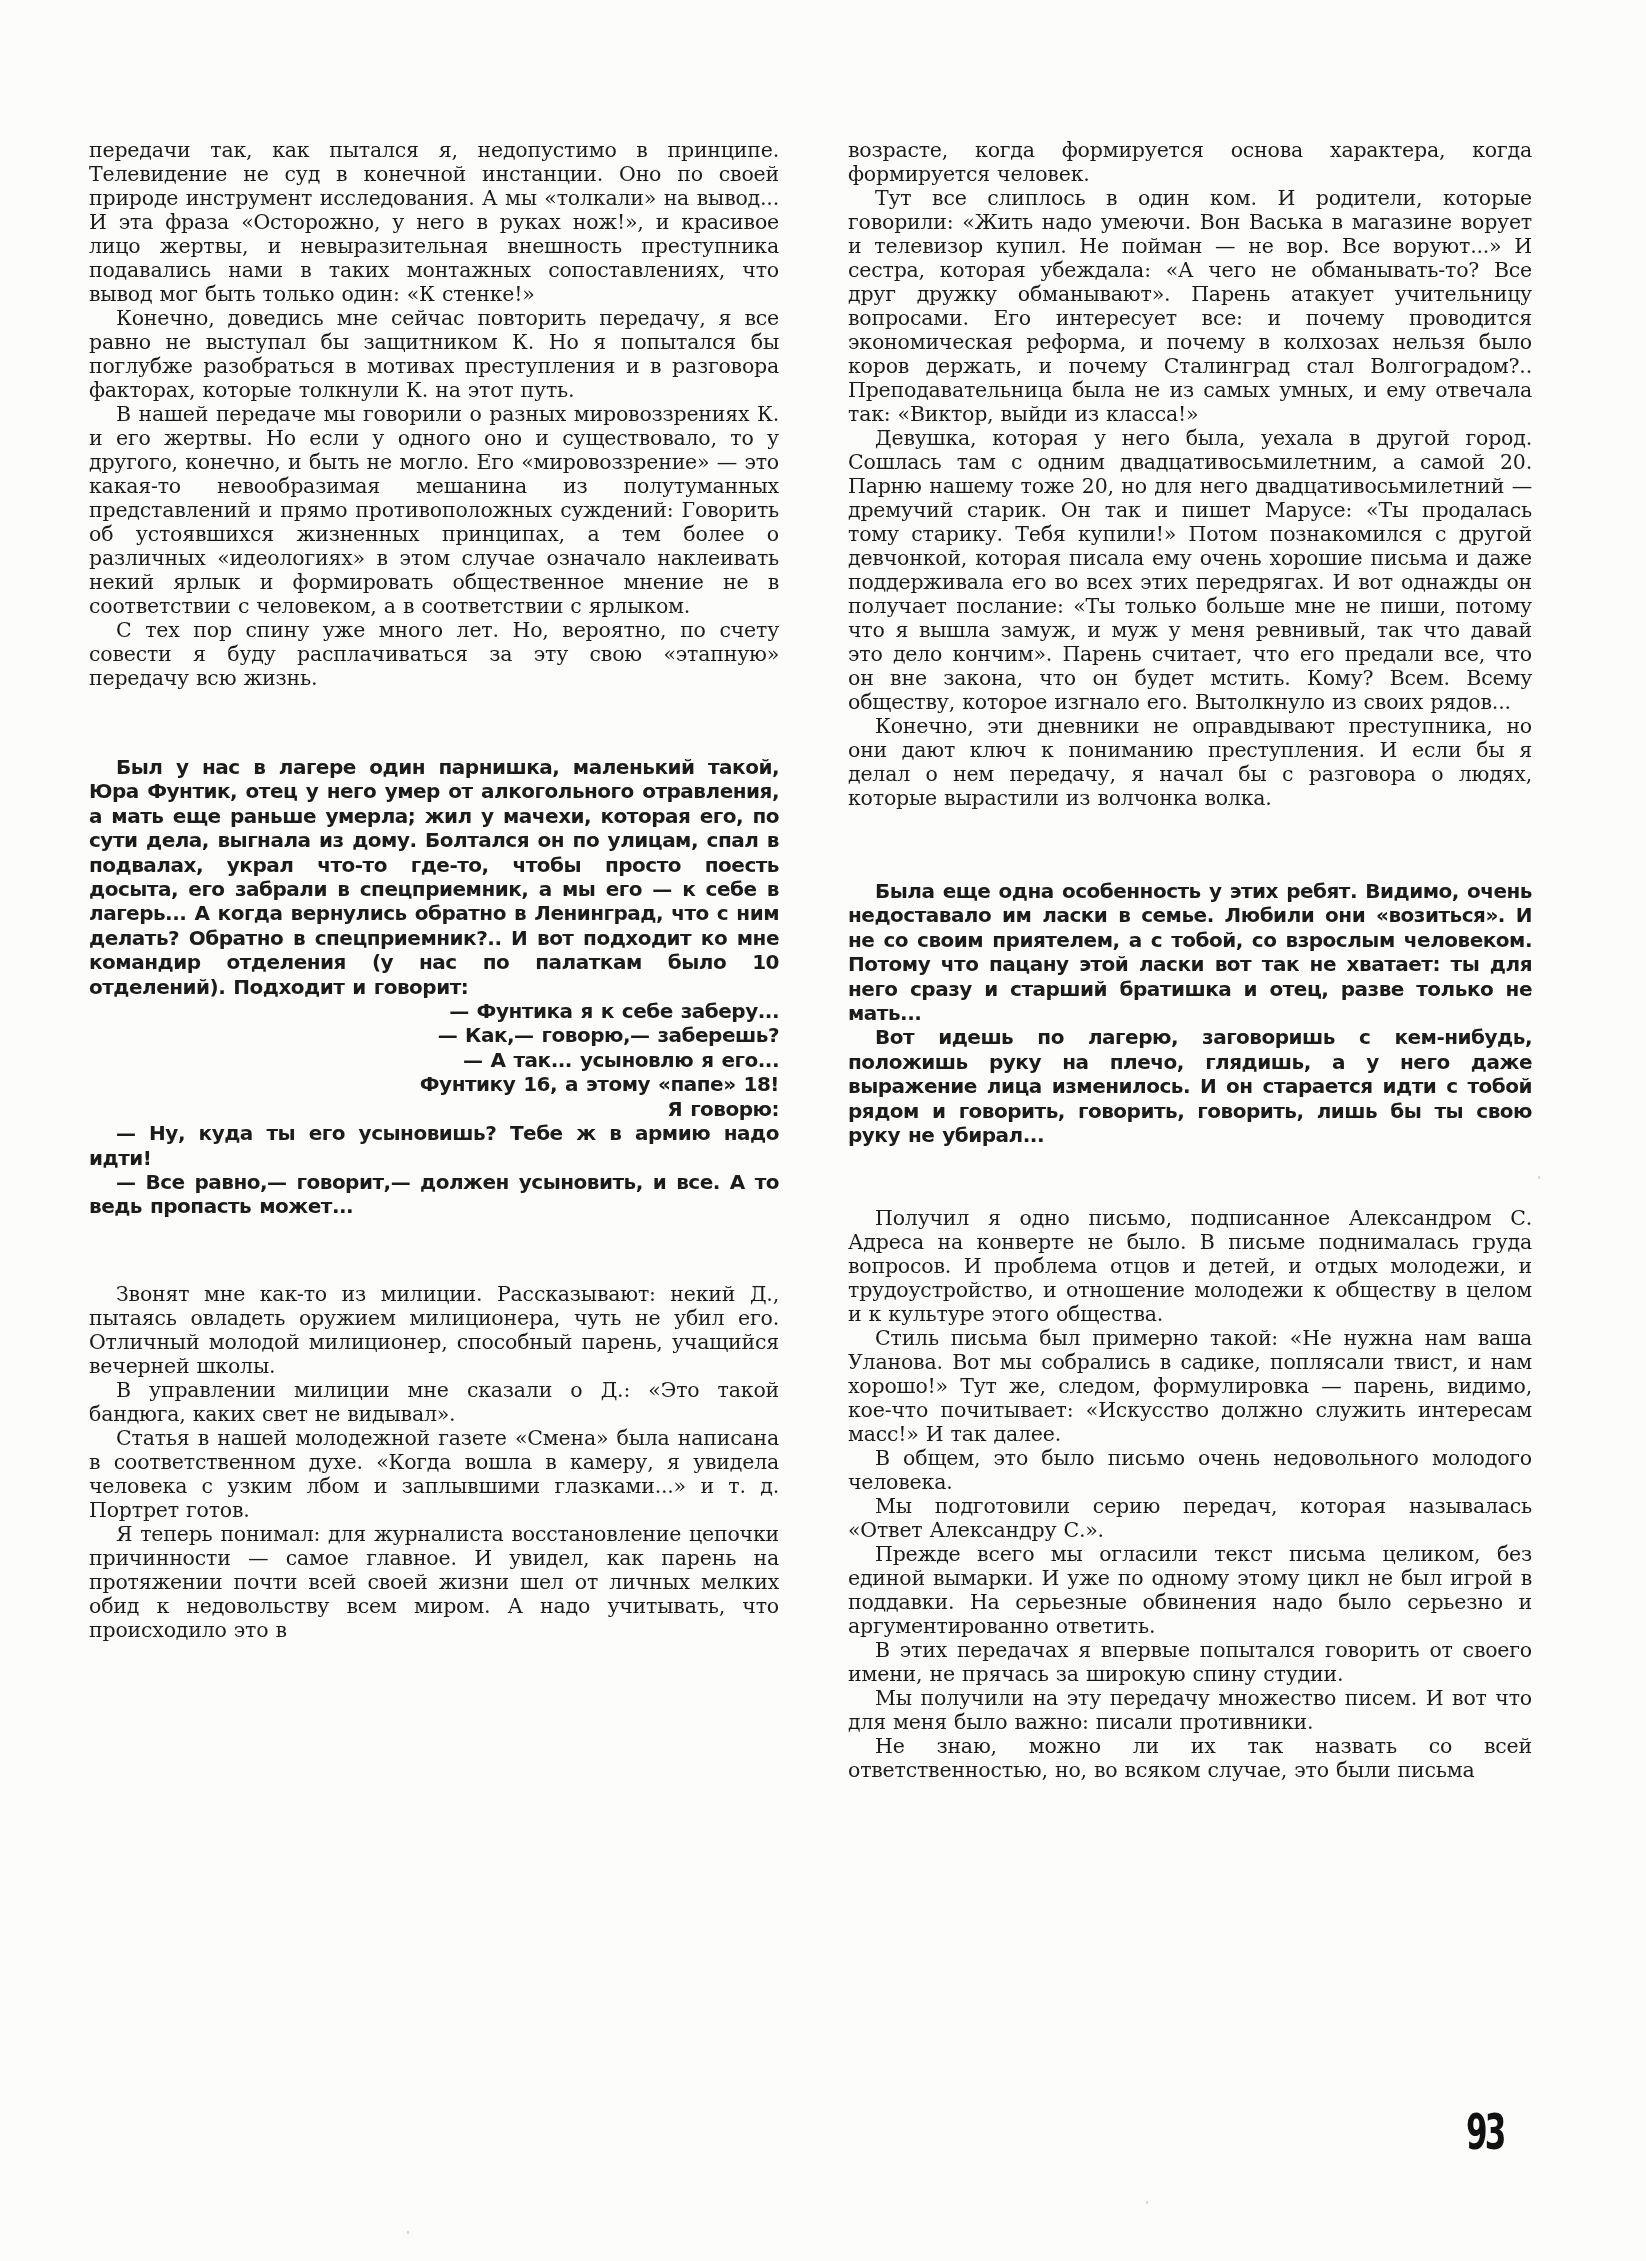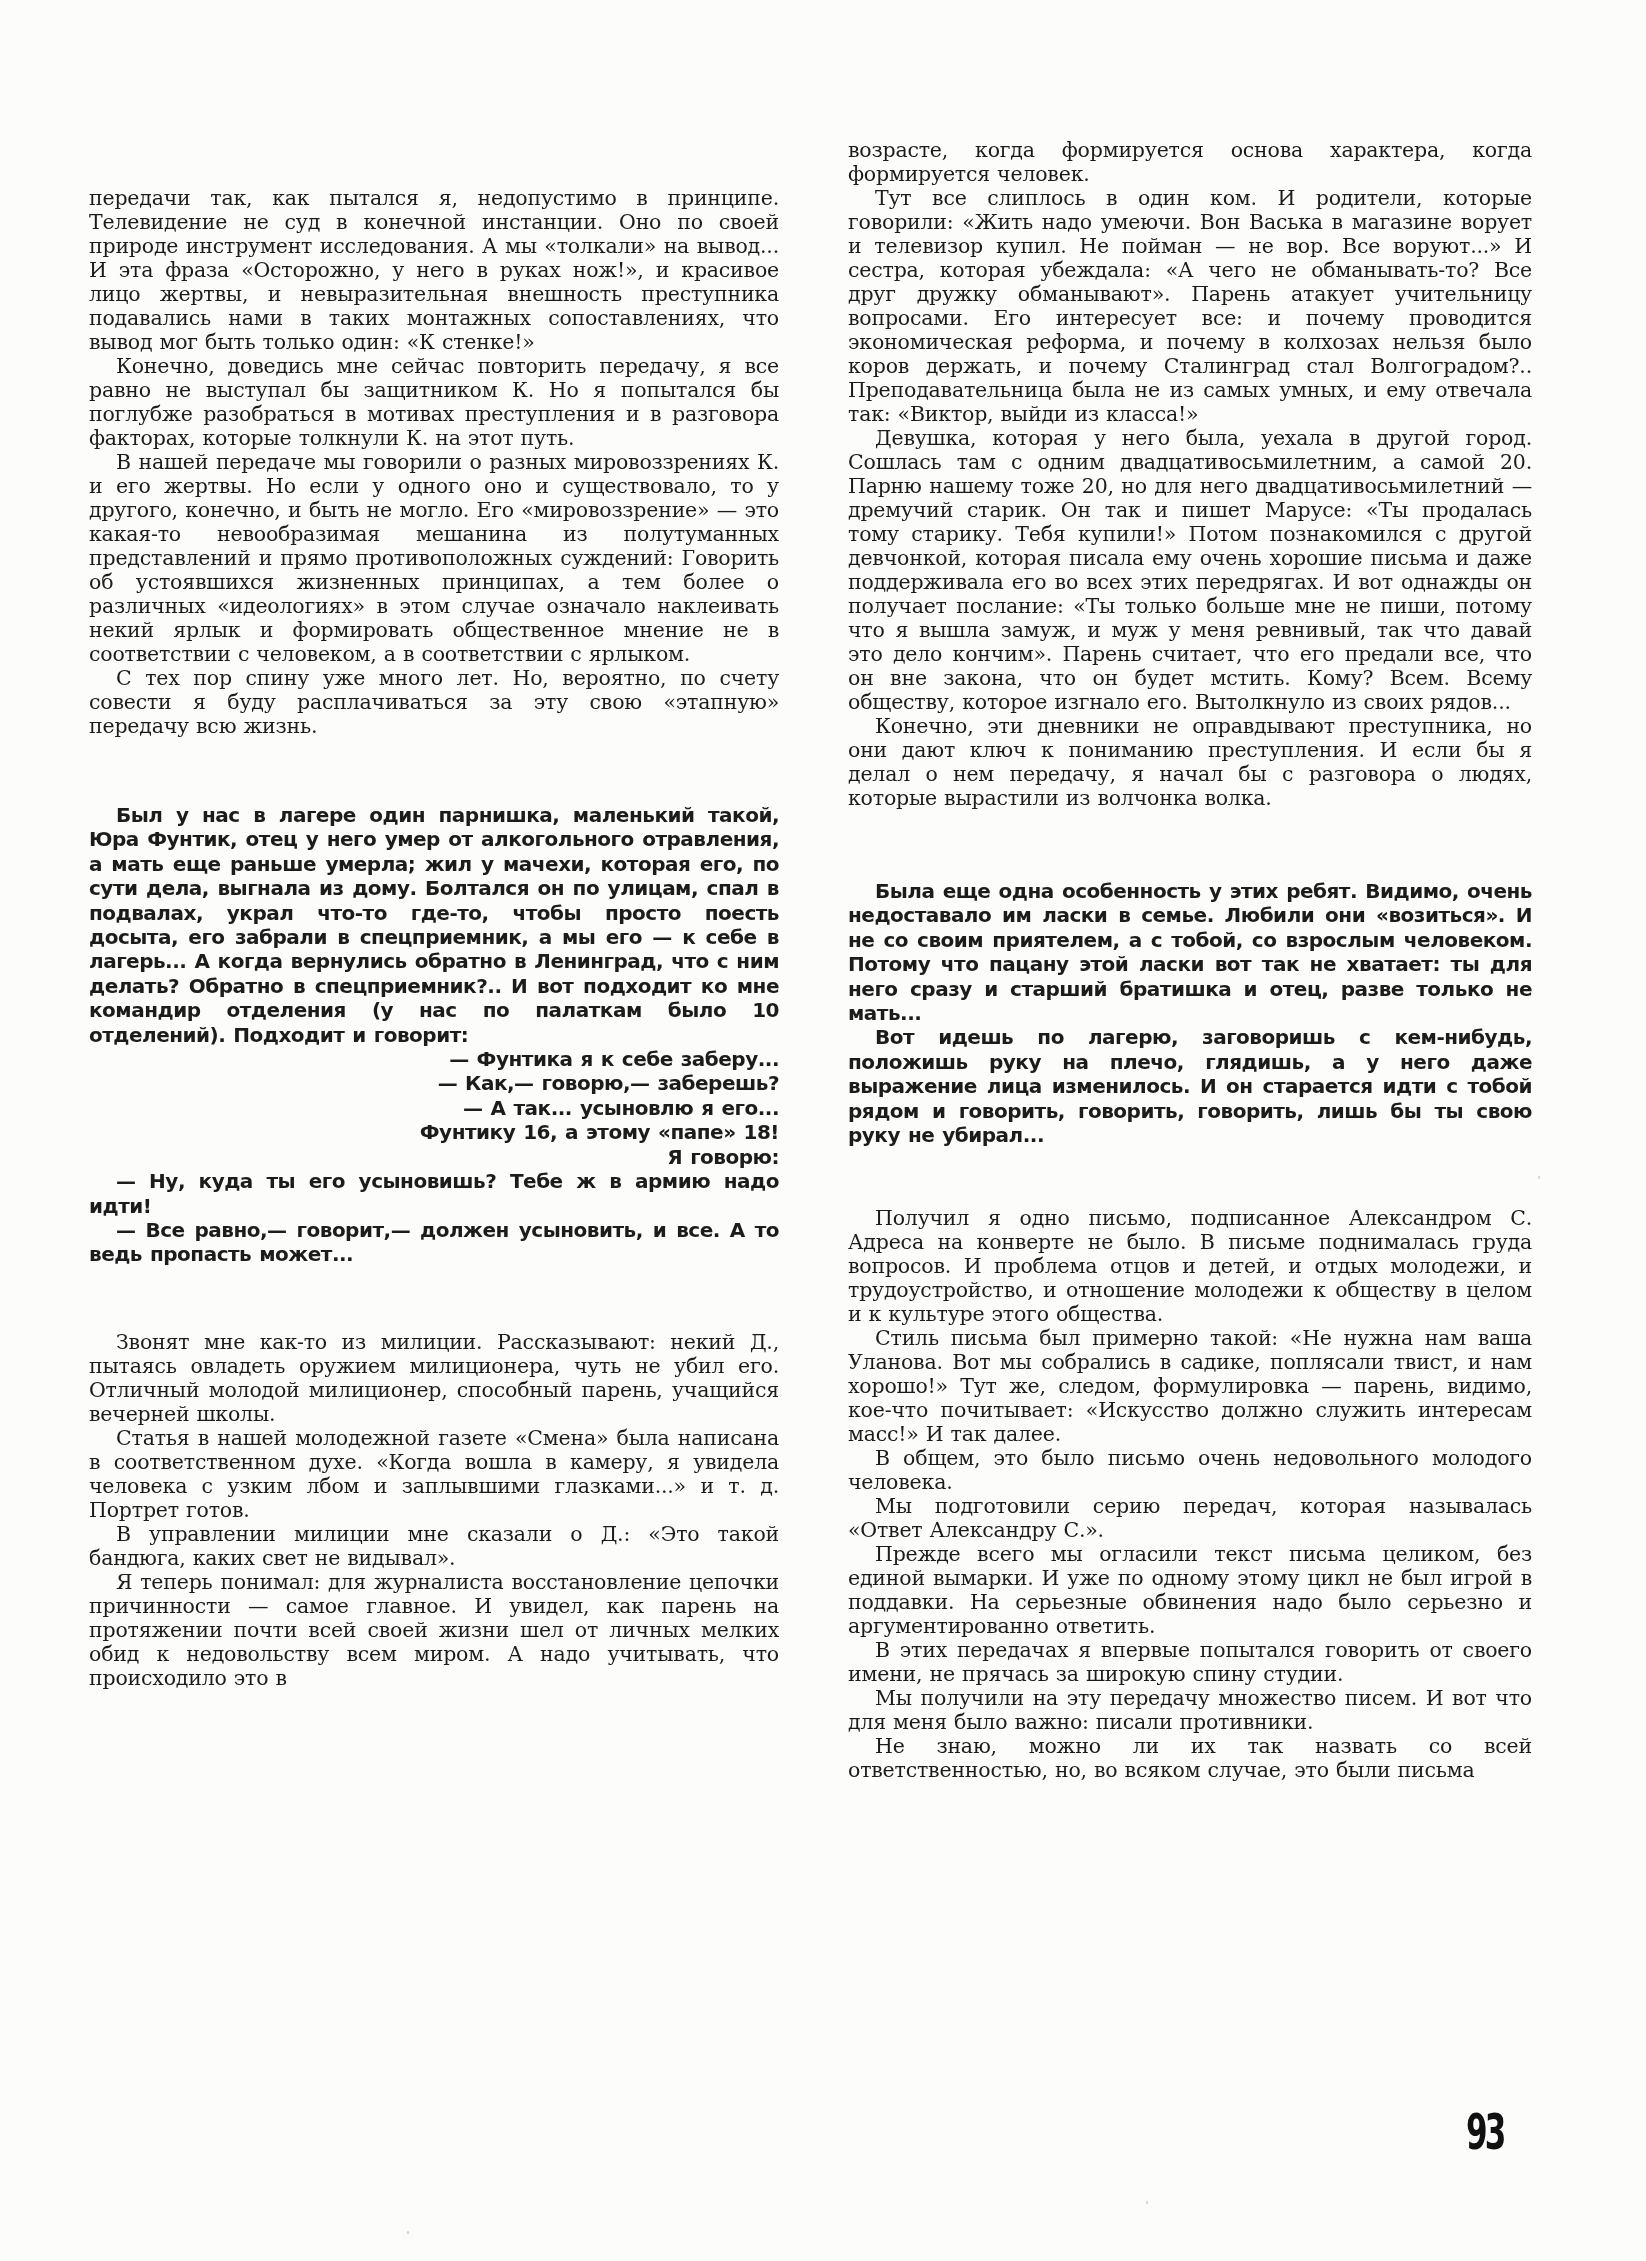--- a/index.html
+++ b/index.html
@@ -3,21 +3,21 @@
 <meta charset="utf-8">
 <style>
   html, body { margin: 0; padding: 0; background: #ffffff; }
   body { width: 1647px; height: 2261px; position: relative; overflow: hidden; }
   .page {
     position: absolute; left: 0; top: 0; width: 1647px; height: 2261px;
     background: #fcfcfb; color: #1c1c1c;
     font-family: "DejaVu Serif", "Liberation Serif", serif;
   }
   .col { position: absolute; }
-  .col-left  { left: 89px;  top: 138px; width: 690px; margin-top: 48px; }
+  .col-left  { left: 89px;  top: 138px; width: 690px; }
   .col-right { left: 848px; top: 138px; width: 684px; }
   .p {
     margin: 0; font-size: 20.5px; line-height: 24px;
     text-align: justify; text-indent: 0;
     letter-spacing: -0.2px; word-spacing: 0.8px;
     hyphens: manual;
   }
   .p.ind { text-indent: 27px; }
   .p.bold {
     font-family: "DejaVu Sans", "Liberation Sans", sans-serif;
@@ -56,22 +56,22 @@
       <p class="p bold dlg">Фунтику 16, а этому «папе» 18!</p>
       <p class="p bold dlg">Я говорю:</p>
       <p class="p bold ind">— Ну, куда ты его усыновишь? Тебе ж в армию надо идти!</p>
       <p class="p bold ind">— Все равно,— говорит,— должен усыновить, и все. А то ведь пропасть может...</p>
     </div>
 
     <div style="height:63px"></div>
 
     <div>
       <p class="p ind">Звонят мне как-то из милиции. Рассказывают: некий Д., пытаясь овладеть оружием милиционера, чуть не убил его. Отличный молодой милиционер, способный парень, учащийся вечерней школы.</p>
+      <p class="p ind">В управлении милиции мне сказали о Д.: «Это такой бандюга, каких свет не видывал».</p>
       <p class="p ind">Статья в нашей молодежной газете «Смена» была написана в соответственном духе. «Когда вошла в камеру, я увидела человека с узким лбом и заплывшими глазками...» и т. д. Портрет готов.</p>
-      <p class="p ind">В управлении милиции мне сказали о Д.: «Это такой бандюга, каких свет не видывал».</p>
       <p class="p ind">Я теперь понимал: для журналиста восстановление цепочки причинности — самое главное. И увидел, как парень на протяжении почти всей своей жизни шел от личных мелких обид к недовольству всем миром. А надо учитывать, что происходило это в</p>
     </div>
   </div>
 
   <div class="col col-right">
     <div>
       <p class="p">возрасте, когда формируется основа характера, когда формируется человек.</p>
       <p class="p ind">Тут все слиплось в один ком. И родители, которые говорили: «Жить надо умеючи. Вон Васька в магазине ворует и телевизор купил. Не пойман — не вор. Все воруют...» И сестра, которая убеждала: «А чего не обманывать-то? Все друг дружку обманывают». Парень атакует учительницу вопросами. Его интересует все: и почему проводится экономическая реформа, и почему в колхозах нельзя было коров держать, и почему Сталинград стал Волгоградом?.. Преподавательница была не из самых умных, и ему отвечала так: «Виктор, выйди из класса!»</p>
       <p class="p ind">Девушка, которая у него была, уехала в другой город. Сошлась там с одним двадцативосьмилетним, а самой 20. Парню нашему тоже 20, но для него двадцативосьмилетний — дремучий старик. Он так и пишет Марусе: «Ты продалась тому старику. Тебя купили!» Потом познакомился с другой девчонкой, которая писала ему очень хорошие письма и даже поддерживала его во всех этих передрягах. И вот однажды он получает послание: «Ты только больше мне не пиши, потому что я вышла замуж, и муж у меня ревнивый, так что давай это дело кончим». Парень считает, что его предали все, что он вне закона, что он будет мстить. Кому? Всем. Всему обществу, которое изгнало его. Вытолкнуло из своих рядов...</p>
       <p class="p ind">Конечно, эти дневники не оправдывают преступника, но они дают ключ к пониманию преступления. И если бы я делал о нем передачу, я начал бы с разговора о людях, которые вырастили из волчонка волка.</p>

